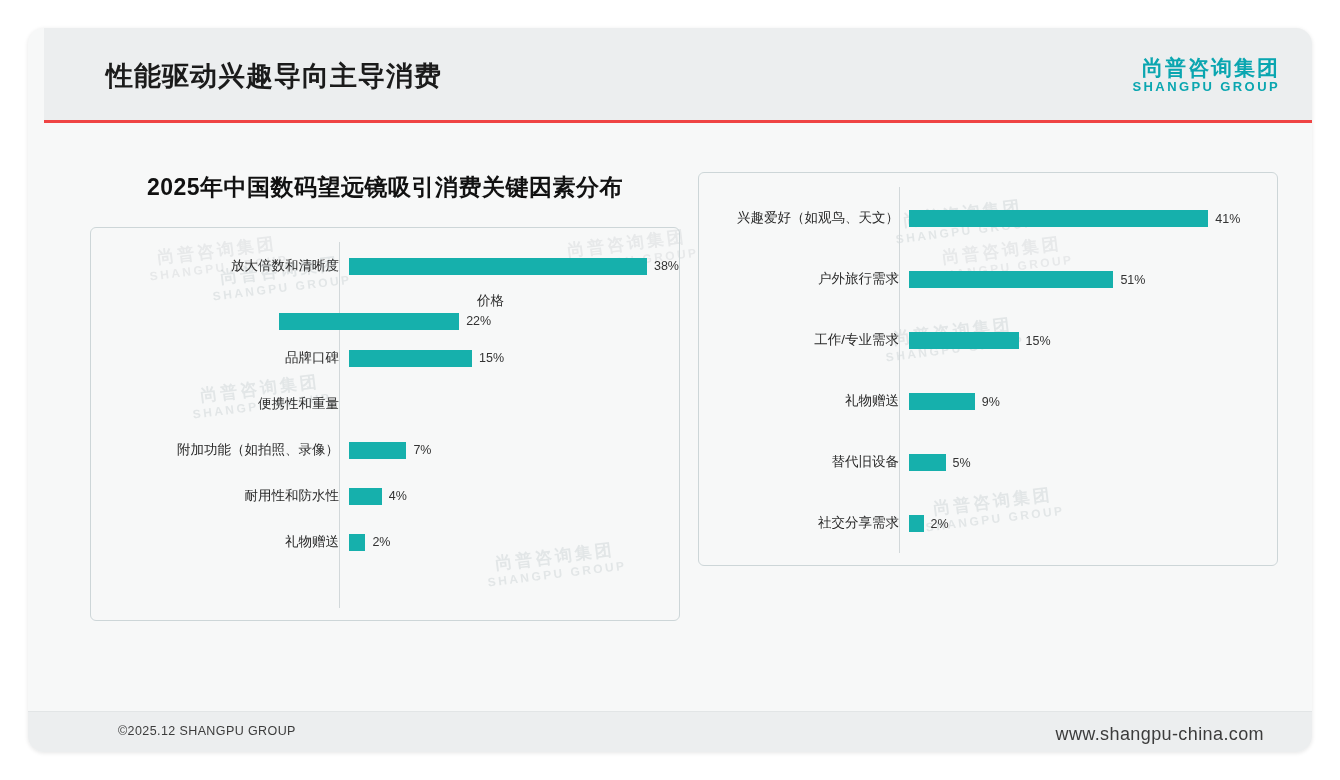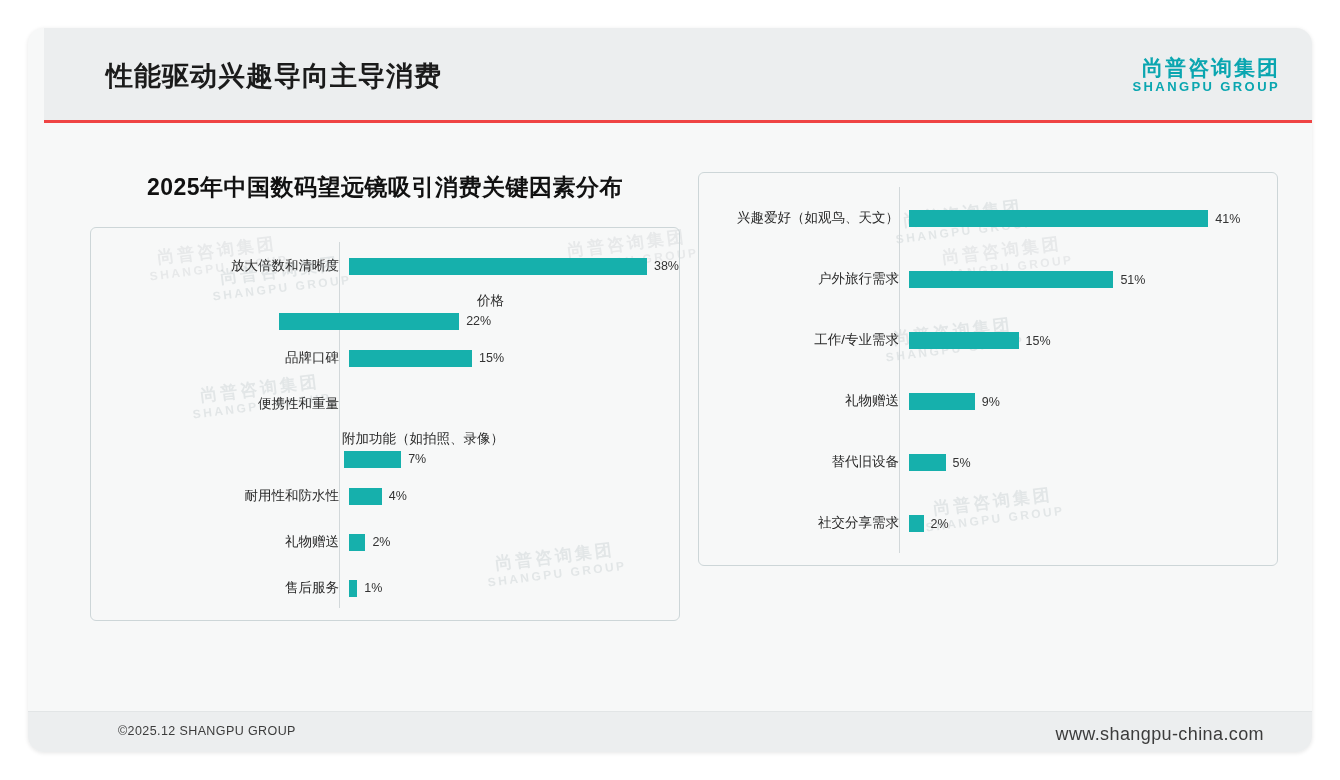--- a/index.html
+++ b/index.html
@@ -266,46 +266,39 @@
           <div class="row" style="height: 40px;">
             <div class="row-label">品牌口碑</div>
             <div class="bar-wrap">
               <div class="bar" style="width: 123px; background: rgb(22, 176, 172);"></div>
               <div class="bar-value">15%</div>
             </div>
           </div>
           <div class="row" style="height: 40px;">
             <div class="row-label">便携性和重量</div>
           </div>
-          <div class="row" style="height: 40px; flex-direction: column;">
+          <div class="row" style="height: 40px;">
             <div class="row-label">附加功能（如拍照、录像）</div>
             <div class="bar-wrap">
               <div class="bar" style="width: 57.4px; background: rgb(22, 176, 172);"></div>
               <div class="bar-value">7%</div>
             </div>
           </div>
           <div class="row" style="height: 40px;">
             <div class="row-label">耐用性和防水性</div>
             <div class="bar-wrap">
               <div class="bar" style="width: 32.8px; background: rgb(22, 176, 172);"></div>
               <div class="bar-value">4%</div>
             </div>
           </div>
           <div class="row" style="height: 40px;">
             <div class="row-label">礼物赠送</div>
             <div class="bar-wrap">
               <div class="bar" style="width: 16.4px; background: rgb(22, 176, 172);"></div>
               <div class="bar-value">2%</div>
-            </div>
-          </div>
-          <div class="row" style="height: 40px;">
-            <div class="row-label">售后服务</div>
-            <div class="bar-wrap">
-              <div class="bar" style="width: 8.2px; background: rgb(22, 176, 172);"></div>
-              <div class="bar-value">1%</div>
             </div>
           </div>
         </div>
     </div>
   </div>
 
   <div class="panel right">
     <div class="chart-box">
 
       <div class="wm" style="left:195px; top:30px;">

